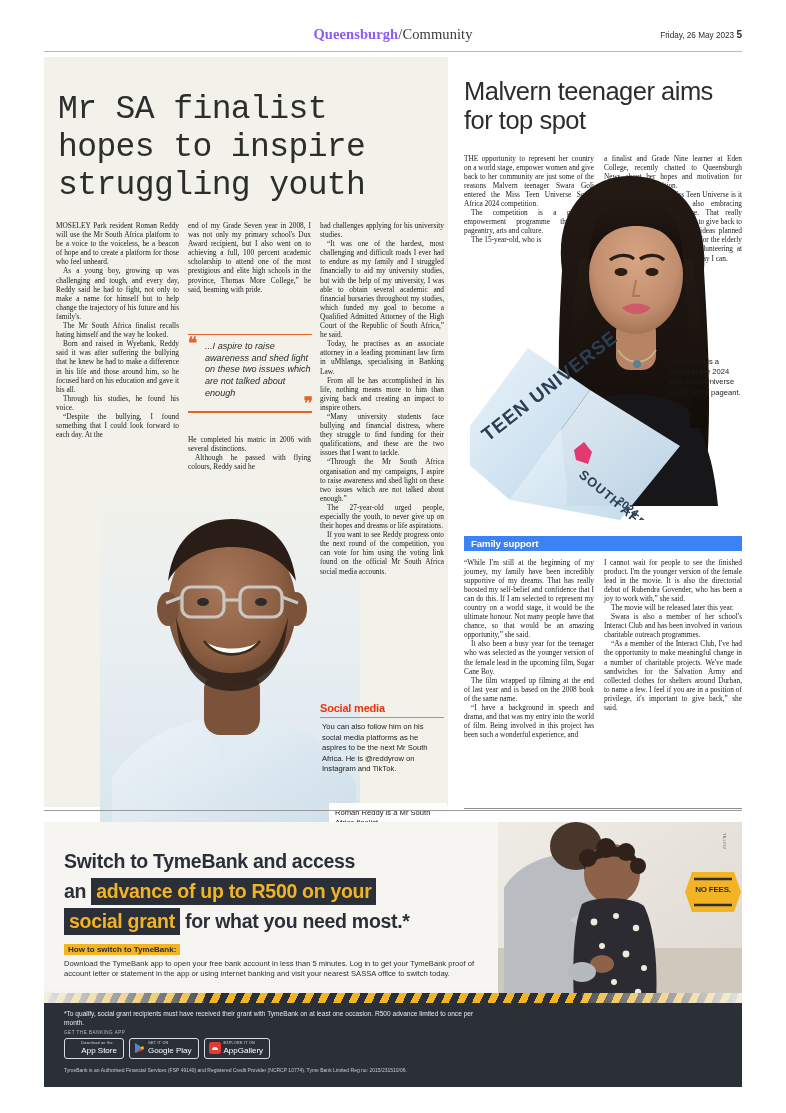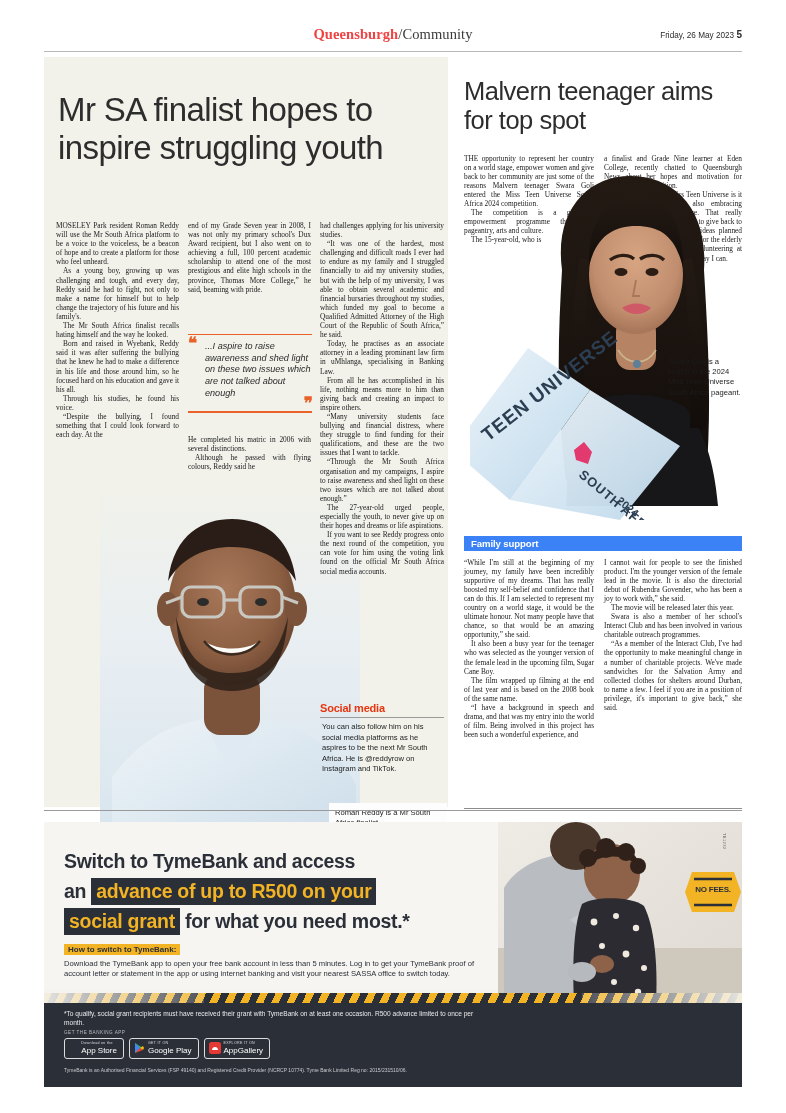--- a/index.html
+++ b/index.html
@@ -14,37 +14,37 @@
   .page { position: relative; width: 786px; height: 1113px; background:#fff; }
 
   
   .masthead {
     position: absolute; left: 44px; top: 26px; width: 698px; height: 26px;
   }
   .masthead-title {
     text-align: center; font-size: 14.5px; letter-spacing: .1px;
     font-family: "Liberation Serif", serif; color:#3a3a3a;
   }
-  .masthead-title b { font-weight: 700; color:#ef4444; }
+  .masthead-title b { font-weight: 700; color:#8b5cf6; }
   .masthead-title span.light { font-weight: 400; }
   .masthead-date {
     position: absolute; right: 0; top: 3px; font-size: 8.2px;
     font-family: "Liberation Sans", sans-serif; color:#2b2b2b;
   }
   .masthead-date b { font-size: 10px; }
   .rule-top {
     position:absolute; left:44px; top:51px; width:698px; height:1.4px; background:#b9b9b9;
   }
 
   
   .left-art { position:absolute; left:44px; top:57px; width:404px; height:750px; }
   .left-bg { position:absolute; inset:0; background:#f2f2ea; }
   .left-headline {
     position:absolute; left:14px; top:12px; width:380px;
-    font-family:Liberation Sans, sans-serif;
+    font-family:Liberation Mono, monospace;
     font-size:33px; line-height:38px; font-weight:400;
     letter-spacing:-.6px; color:#2d2d2d;
   }
   .lcol { position:absolute; font-size:7.35px; line-height:9.1px; text-align:justify;
           font-family:"Liberation Serif", serif; color:#19191c; }
   .lcol p { margin:0; text-indent:7px; }
   .lcol p.first { text-indent:0; }
 
   #lcol1 { left:12px; top:164px; width:123px; }
   #lcol2 { left:144px; top:164px; width:123px; }

